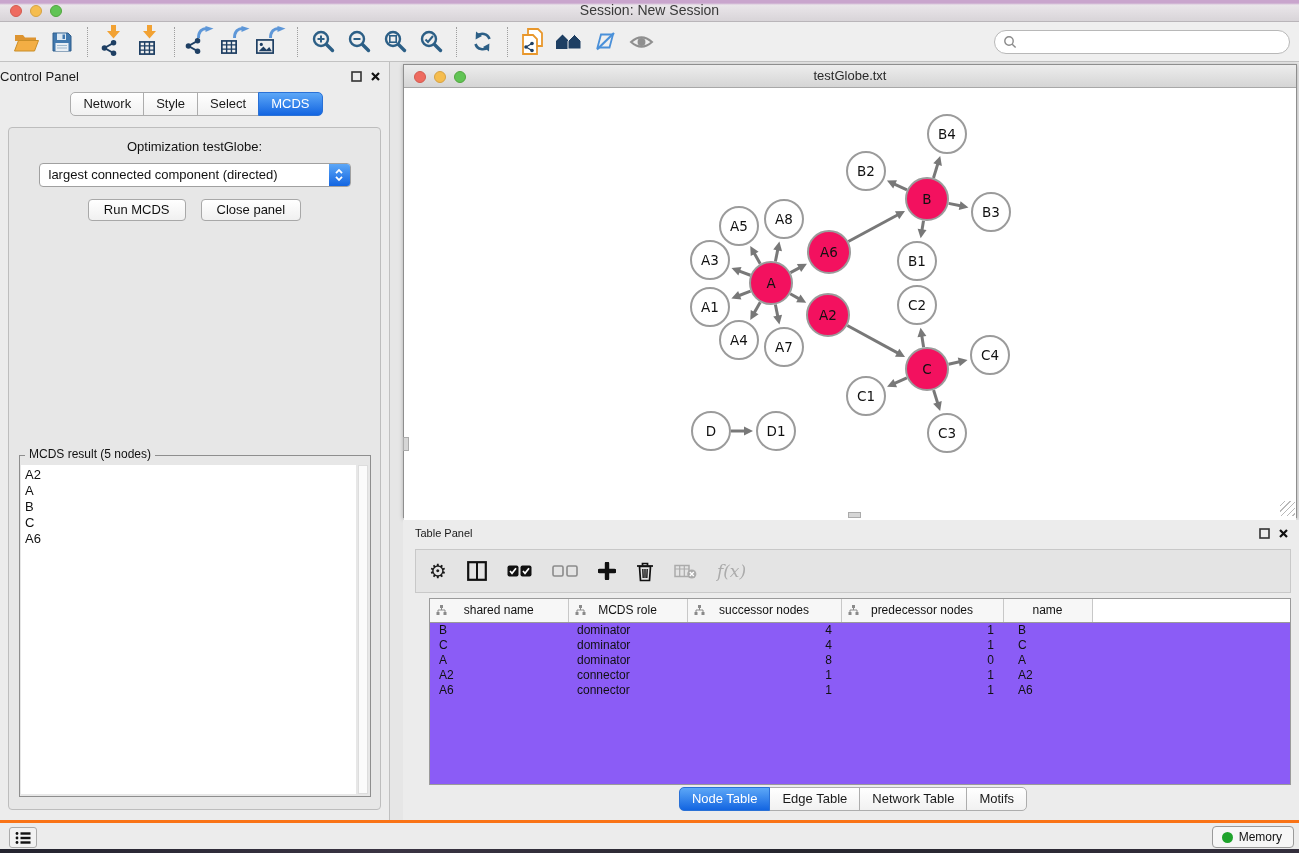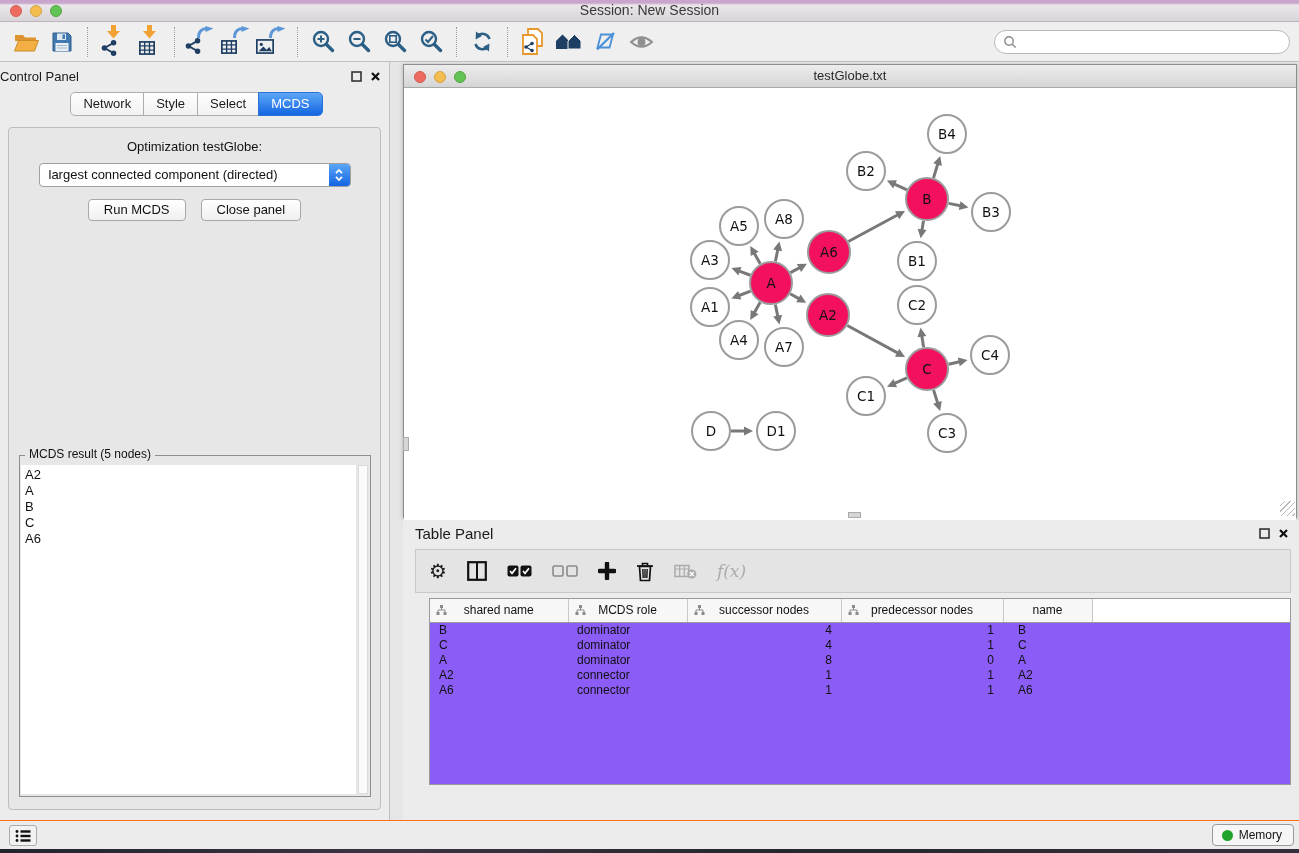--- a/index.html
+++ b/index.html
@@ -63,40 +63,40 @@
   .nw-title { text-align:center; line-height:22px; font-size:13px; color:#2A2A2A; }
   .nw-canvas { position:absolute; left:0; top:37px; width:892px; height:428px; background:#fff; }
   .nw-canvas svg { position:absolute; left:0; top:0; }
   .grip-left { position:absolute; left:-1px; top:372px; width:6px; height:14px; background:#D6D6D6; border:1px solid #ABABAB; }
   .grip-bottom { position:absolute; bottom:-1px; left:444px; width:13px; height:6px; background:#D6D6D6; border:1px solid #ABABAB; }
   .grip-corner { position:absolute; right:1px; bottom:1px; width:15px; height:15px;
     background:repeating-linear-gradient(135deg, transparent 0 3px, #B9B9B9 3px 4px); }
 
   
   .table-panel { position:absolute; left:403px; top:520px; width:896px; height:300px; background:#ECECEC; }
-  .tp-header { position:relative; height:27px; line-height:27px; padding-left:12px; font-size:15px; color:#1A1A1A; }
+  .tp-header { position:relative; height:27px; line-height:27px; padding-left:12px; font-size:11px; color:#1A1A1A; }
   .tp-toolbar { position:absolute; left:12px; right:8px; top:29px; height:44px; background:#E4E4E4;
     border:1px solid #C8C8C8; display:flex; align-items:center; padding-left:13px; gap:20px; }
   .gear-glyph { font-size:20px; color:#1A1A1A; line-height:20px; font-family:"DejaVu Sans",sans-serif; }
   .fx { font-family:"DejaVu Serif",serif; font-style:italic; font-size:17px; color:#ABABAB; }
   .tp-table-wrap { position:absolute; left:12px; right:8px; top:78px; height:187px; background:#8b5cf6;
     border:1px solid #9A9A9A; overflow:hidden;margin-left:14px; }
   table { border-collapse:collapse; table-layout:fixed; width:100%; font-size:12px; color:#111; }
   thead th { height:23px; background:#F7F7F7; border-right:1px solid #C8C8C8; border-bottom:1px solid #9A9A9A;
     font-weight:normal; position:relative; text-align:center; }
   thead th.filler { background:#fff; border-right:none; }
   .hdr-icon { position:absolute; left:6px; top:6px; }
   tbody td { height:15px; line-height:15px; padding:0; white-space:nowrap; overflow:hidden; }
   tbody td.txt { padding-left:9px; }
   tbody td.num { text-align:right; padding-right:9px; }
   tbody tr td:nth-child(5) { padding-left:15px; }
   .tp-tabs { position:absolute; left:0; right:0; top:267px; display:flex; justify-content:center; }
 
   
-  .statusbar { position:absolute; left:0; top:820px; width:1299px; height:29px; background:#ECECEC; border-top:1px solid #f97316; }
+  .statusbar { position:absolute; left:0; top:820px; width:1299px; height:29px; background:#ECECEC; border-top:3px solid #f97316; }
   .sb-left-btn { position:absolute; left:9px; top:4px; width:28px; height:21px; background:#F2F2F2;
     border:1px solid #ABABAB; border-radius:3px; display:flex; align-items:center; justify-content:center; }
   .memory-btn { position:absolute; right:5px; top:3px; height:22px; padding:0 11px 0 9px; background:#F6F6F6;
     border:1px solid #9A9A9A; border-radius:4px; font-size:12px; color:#111; display:flex; align-items:center; gap:6px; }
   .memory-dot { width:11px; height:11px; border-radius:50%; background:#1FA32C; }
   .desktop-edge { position:absolute; left:0; top:849px; width:1299px; height:4px;
     background:linear-gradient(90deg,#23232E,#3A3443 30%,#26262E 60%,#332E3C); }
 </style>
 </head>
 <body>
@@ -564,20 +564,26 @@
             <td class="txt">A6</td>
             <td class="txt">connector</td>
             <td class="num">1</td>
             <td class="num">1</td>
             <td class="txt">A6</td>
             <td></td>
           </tr>
         </tbody>
     </table>
   </div>
+  <div class="tp-tabs seg-tabs">
+      <div class="seg-tab active">Node Table</div>
+      <div class="seg-tab">Edge Table</div>
+      <div class="seg-tab">Network Table</div>
+      <div class="seg-tab">Motifs</div>
+    </div>
 </div>
 
 <div class="statusbar">
   <div class="sb-left-btn">
     <svg width="16" height="14" viewBox="0 0 16 14">
       <circle cx="2" cy="2.5" r="1.4" fill="#111"></circle>
         <rect x="5.5" y="1.3" width="10" height="2.4" fill="#111"></rect>
       <circle cx="2" cy="7" r="1.4" fill="#111"></circle>
         <rect x="5.5" y="5.8" width="10" height="2.4" fill="#111"></rect>
       <circle cx="2" cy="11.5" r="1.4" fill="#111"></circle>

